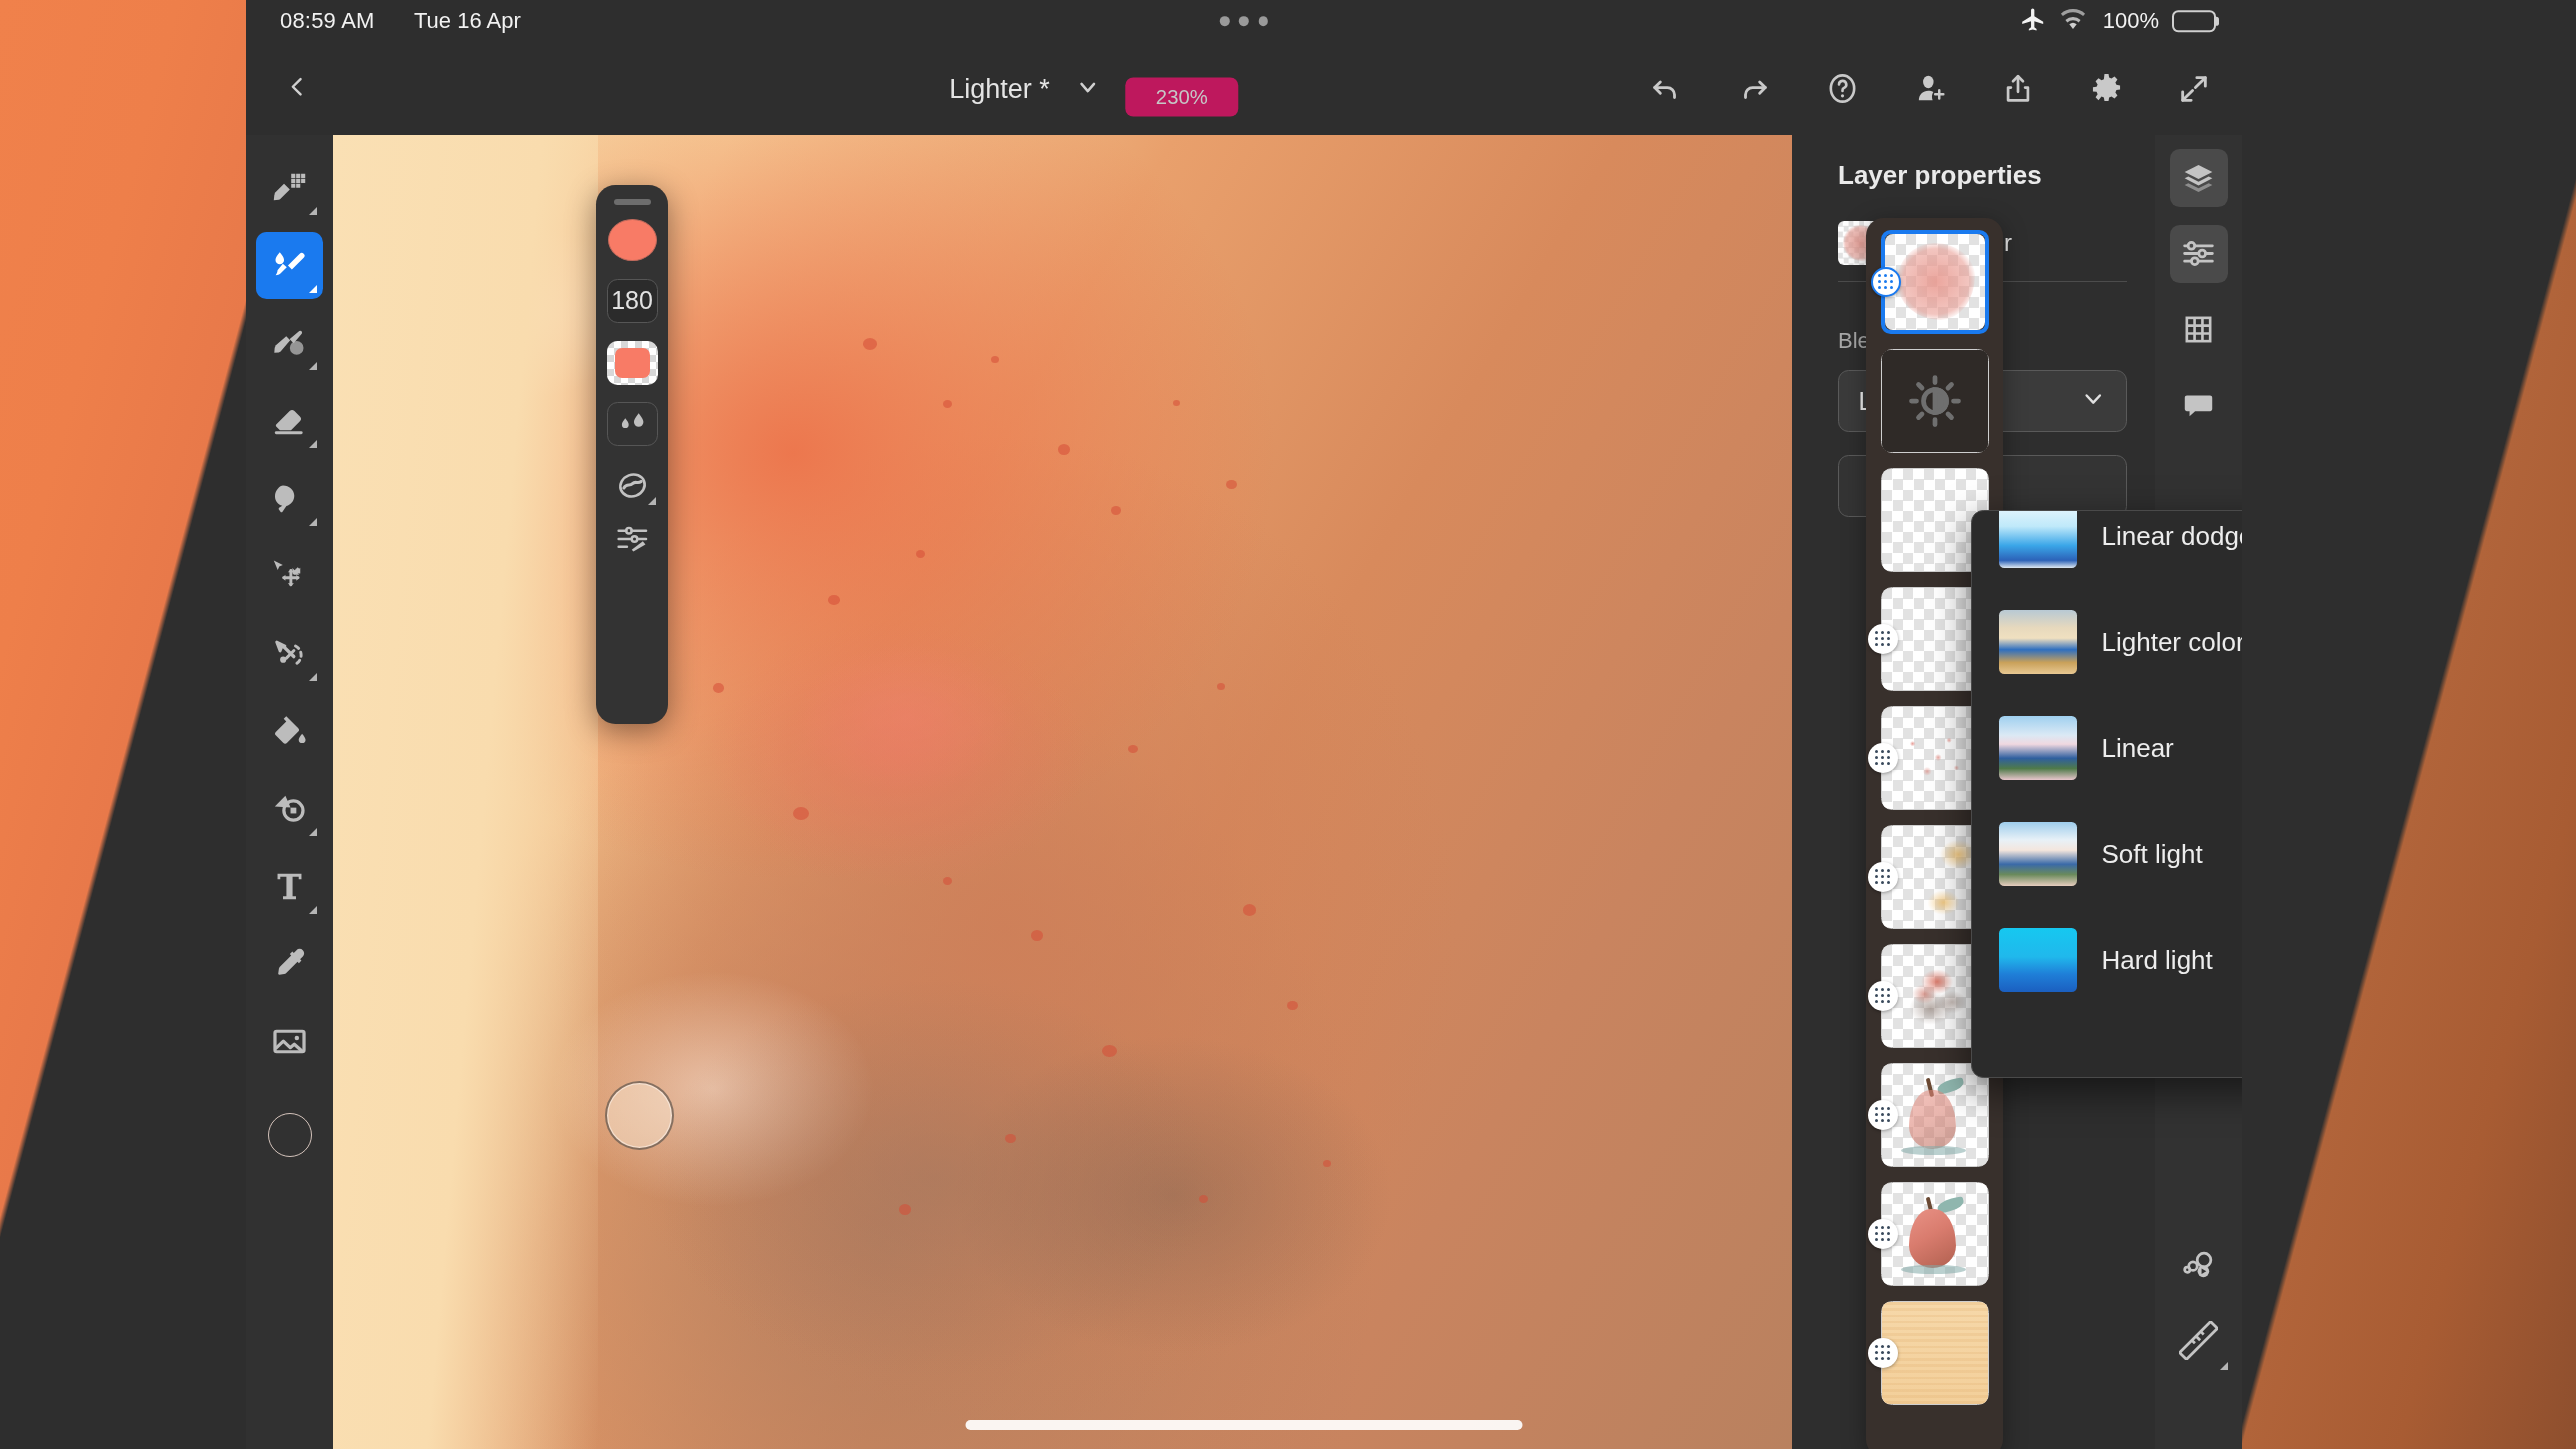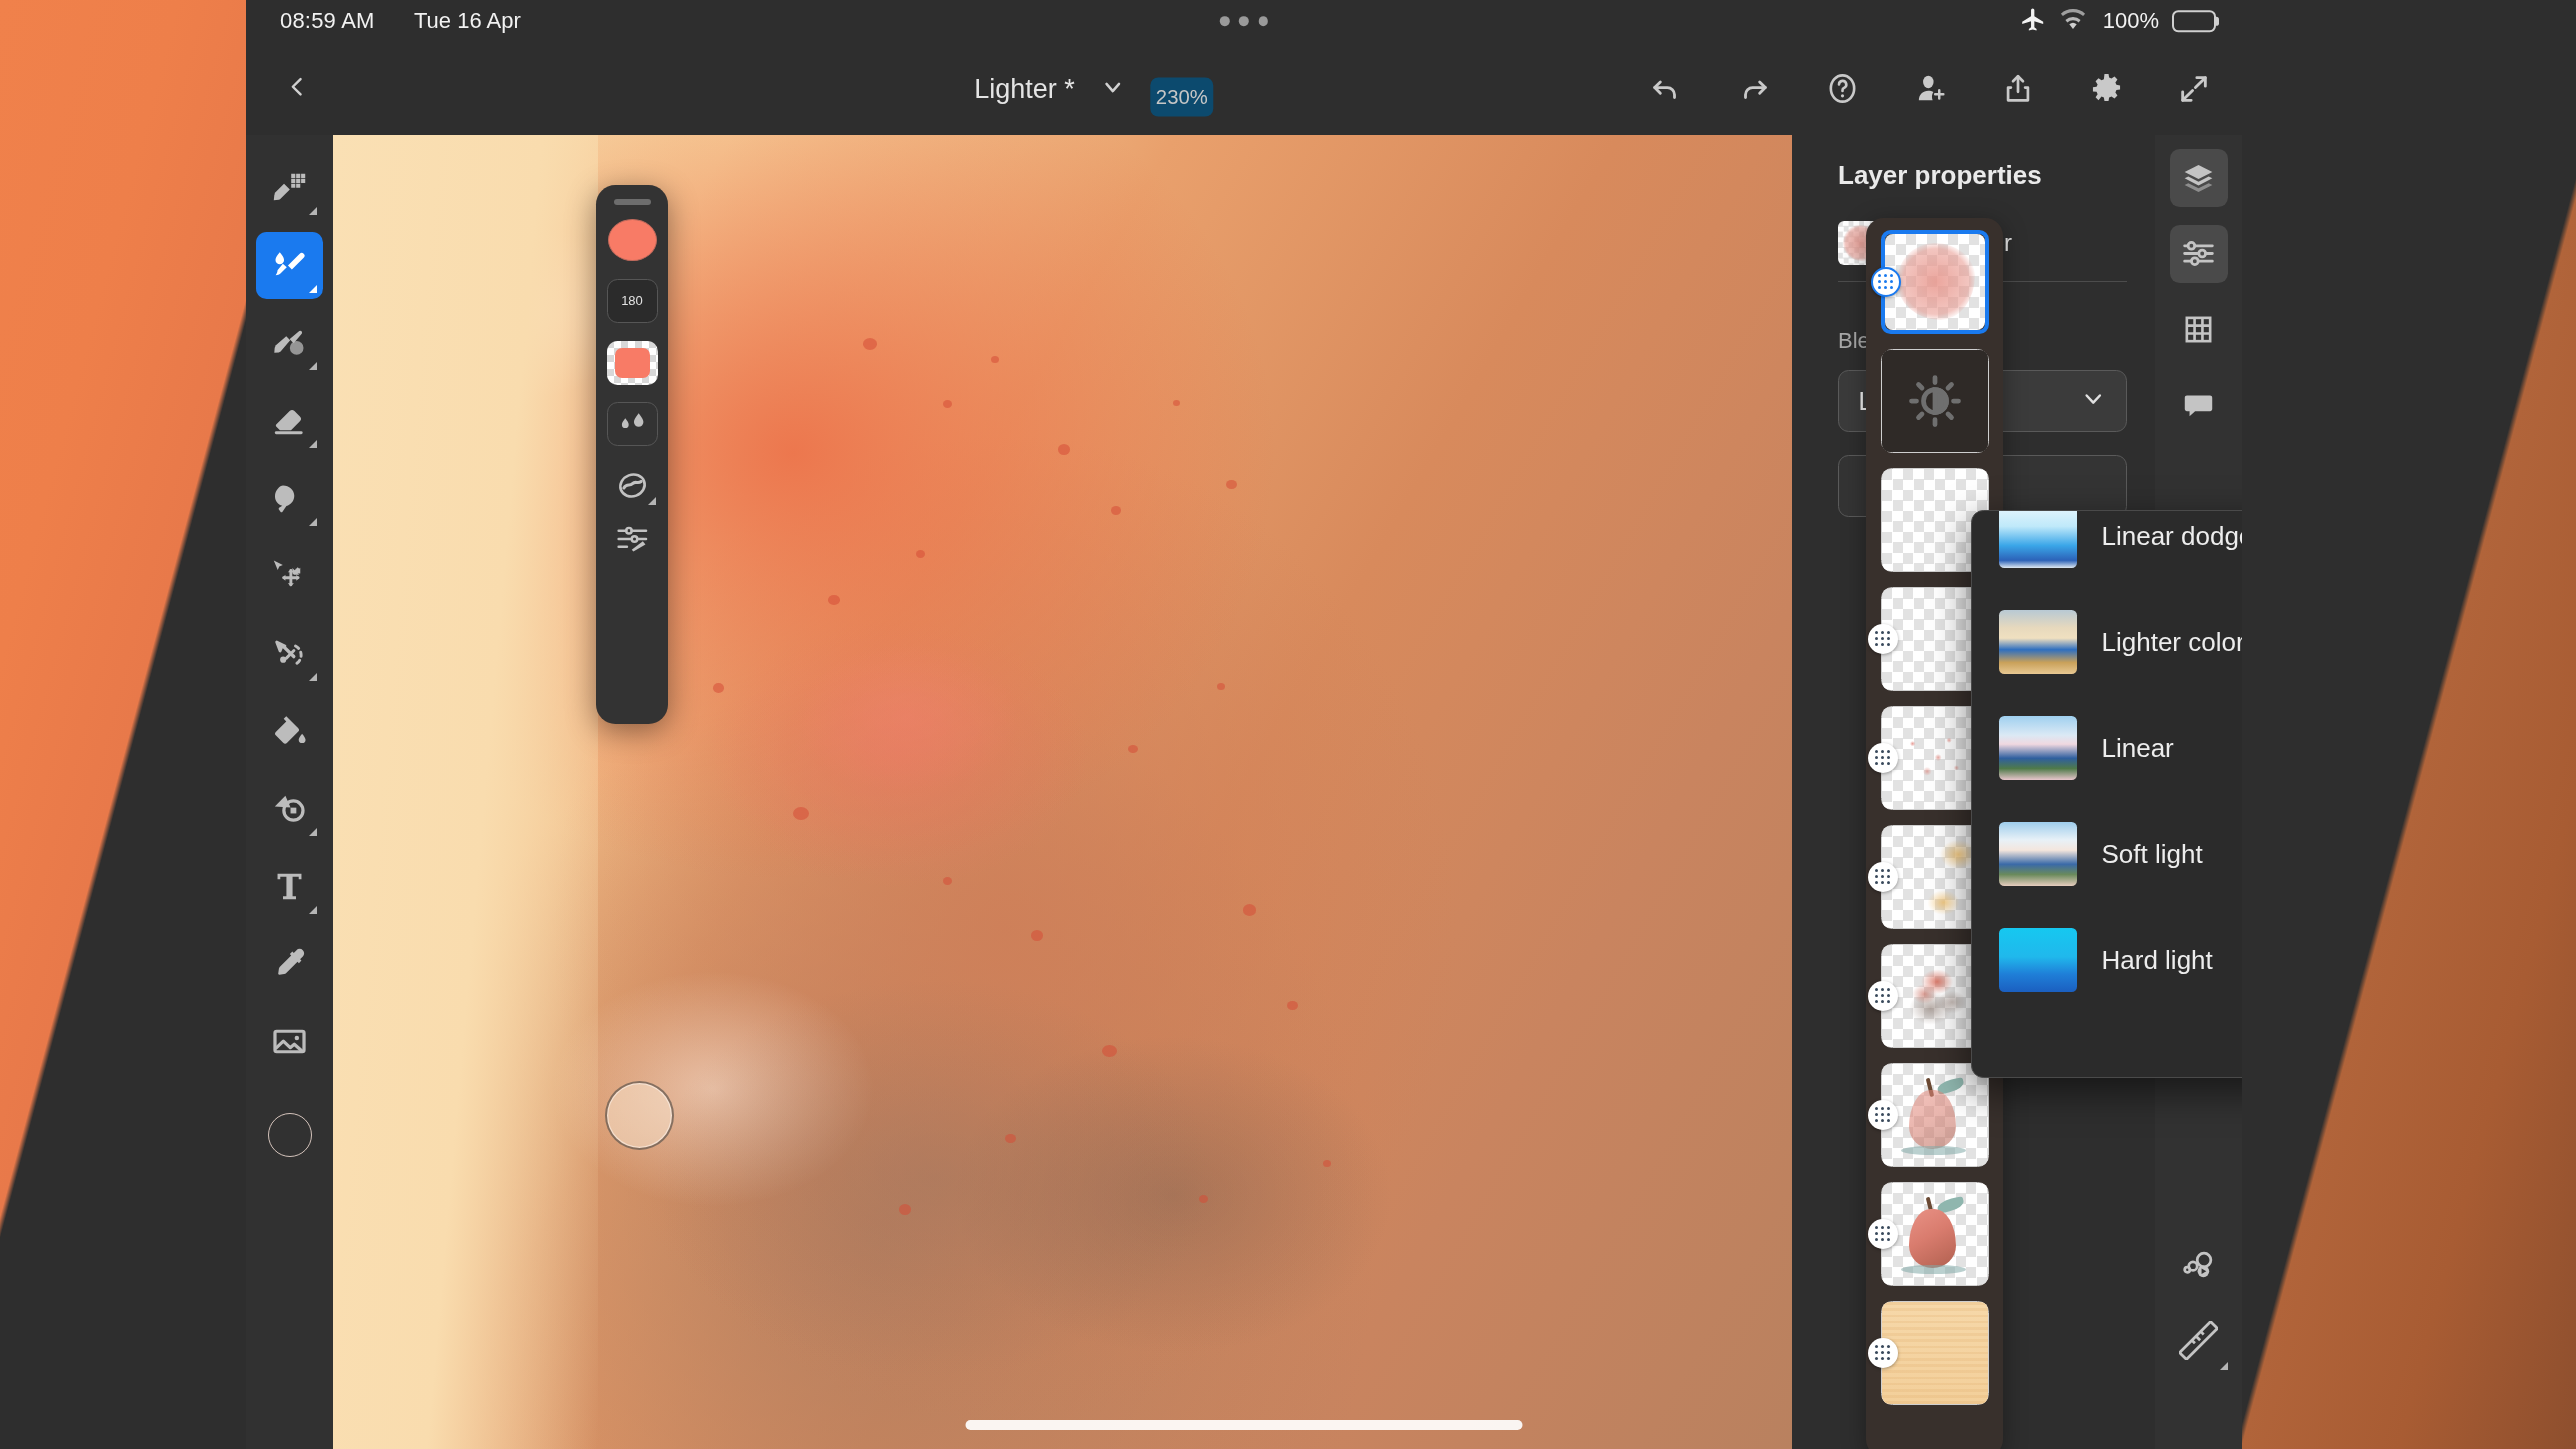--- a/index.html
+++ b/index.html
@@ -88,23 +88,23 @@
     display: flex; align-items: center; justify-content: center;
   }
   #doc-title-wrap {
     position: absolute; left: 50%; top: 50%;
     transform: translate(-50%,-50%);
     display: flex; align-items: center; gap: 25px;
     margin-left: -150px;
   }
   #doc-title { font-size: 27px; color: #e4e4e4; white-space: nowrap; }
   #zoom-badge {
-    background: #0c4a6e; color: #c6c6c6;
+    background: #be185d; color: #c6c6c6;
     font-size: 20.3px; border-radius: 8px;
-    padding: 8px 6px; white-space: nowrap; margin-top: 16px;
+    padding: 8px 31px; white-space: nowrap; margin-top: 16px;
   }
   #tb-right {
     position: absolute; right: 25px; top: 50%;
     transform: translateY(-50%);
     display: flex; align-items: center; gap: 42px;
   }
   .tb-icon {
     width: 46px; height: 46px;
     display: flex; align-items: center; justify-content: center;
     color: #c9c9c9;
@@ -205,21 +205,21 @@
   }
   #bp-preview {
     width: 49px; height: 42px; border-radius: 50%;
     background: #f87b66; border: 1.3px solid #c06a5c;
     margin-bottom: 17.7px;
   }
   #bp-size {
     width: 51px; height: 44px; border-radius: 10.6px;
     border: 0.9px solid #565656; background: #2b2b2b;
     display: flex; align-items: center; justify-content: center;
-    color: #e2e2e2; font-size: 13px; margin-bottom: 17.7px;
+    color: #e2e2e2; font-size: 25px; margin-bottom: 17.7px;
   }
   #bp-color {
     width: 51px; height: 44px; border-radius: 10.6px;
     background:
       repeating-conic-gradient(#ffffff 0% 25%, #d8d8d8 0% 50%) 0 0/14px 14px;
     display: flex; align-items: center; justify-content: center;
     margin-bottom: 17.7px;
   }
   #bp-color i {
     display: block; width: 35px; height: 30px;

